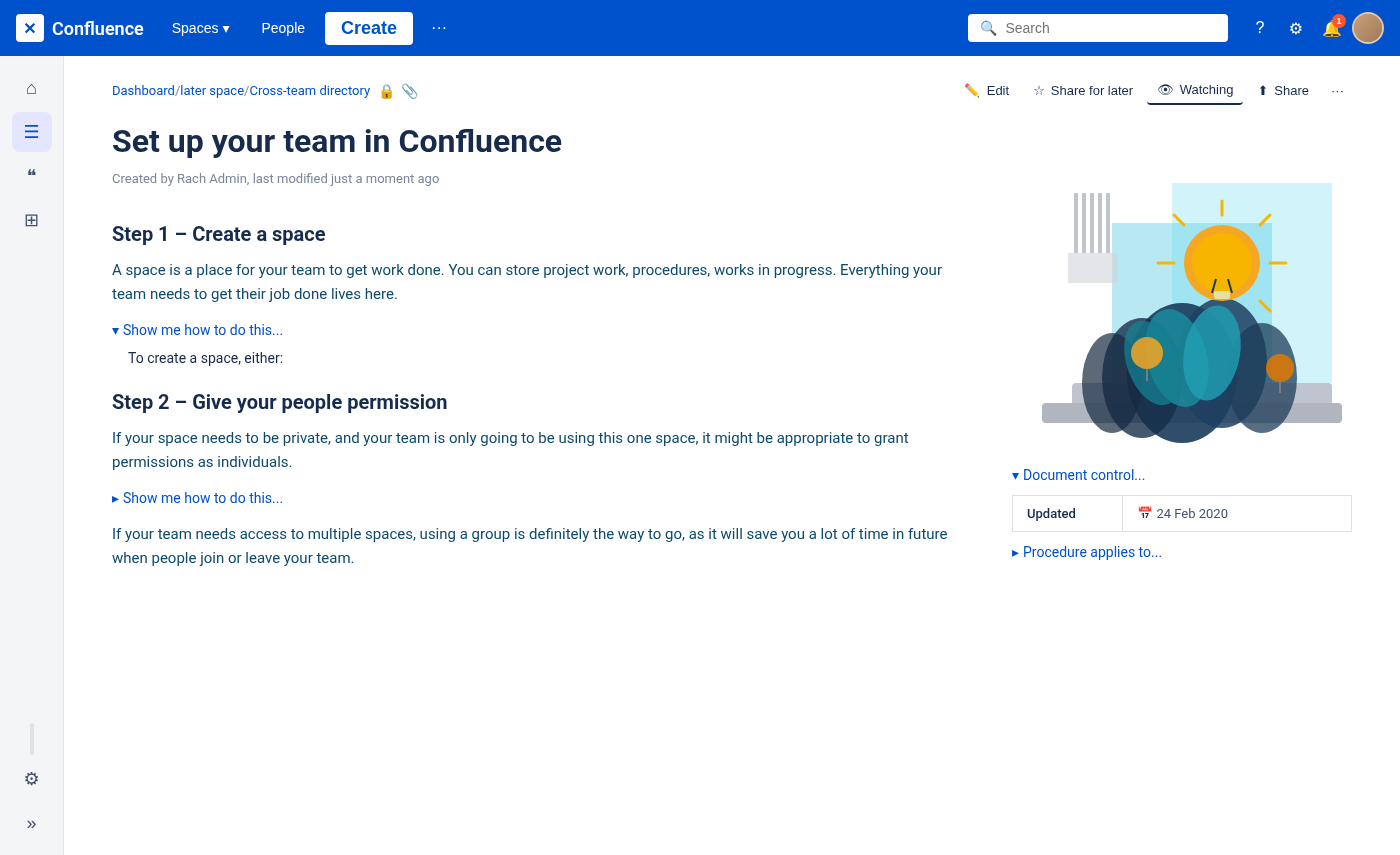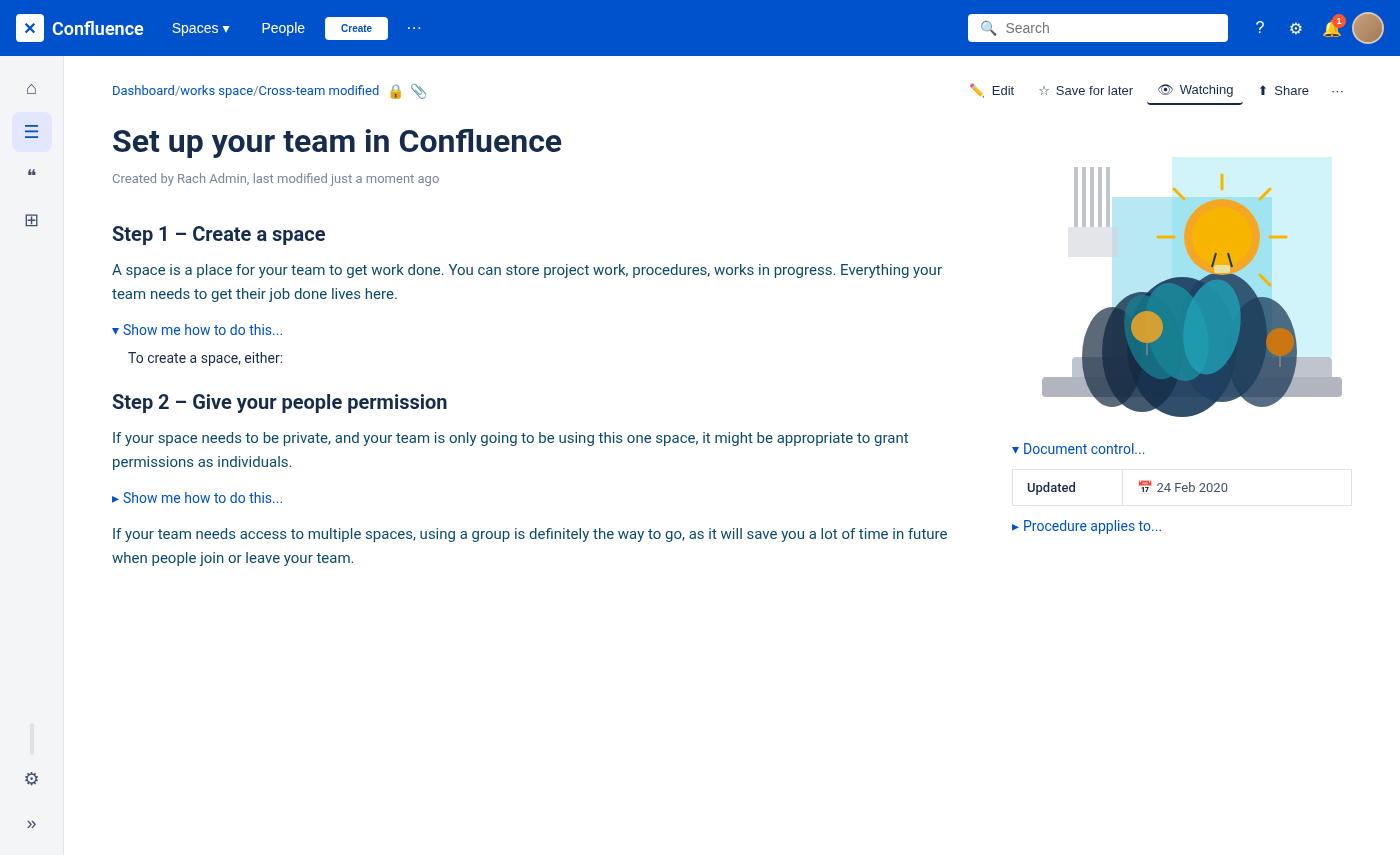--- a/index.html
+++ b/index.html
@@ -21,21 +21,21 @@
     }
     .logo-x {
       width: 28px; height: 28px; background: #fff; border-radius: 4px;
       display: flex; align-items: center; justify-content: center;
       color: #0052cc; font-weight: 900; font-size: 16px;
     }
     .topnav-btn {
       background: none; border: none; color: #fff; padding: 6px 12px; border-radius: 4px; cursor: pointer; font-size: 14px; font-weight: 500; display: flex; align-items: center; gap: 4px;
     }
     .topnav-create {
-      background: #fff; color: #0052cc; border: none; padding: 6px 16px; border-radius: 4px; cursor: pointer; font-size: 10px; font-weight: 600;
+      background: #fff; color: #0052cc; border: none; padding: 6px 16px; border-radius: 4px; cursor: pointer; font-size: 18px; font-weight: 600;
     }
     .topnav-more {
       background: none; border: none; color: #fff; padding: 6px 10px; border-radius: 4px; cursor: pointer; font-size: 16px;
     }
     .topnav-search {
       margin-left: auto; display: flex; align-items: center; background: #fff; border-radius: 4px; padding: 6px 12px; gap: 8px; width: 260px;
     }
     .topnav-search input {
       border: none; outline: none; font-size: 14px; color: #172b4d; width: 100%; background: transparent;
     }
@@ -103,20 +103,21 @@
     }
     .page-action-btn.watching { border-bottom: 2px solid #172b4d; }
     .page-action-more { padding: 6px 8px; }
 
     
     .page-body {
       padding: 16px 48px 40px;
       max-width: 1400px;
       display: flex;
       gap: 40px;
+      align-items: center;
     }
     .page-main { flex: 1; min-width: 0; }
     .page-sidebar { width: 340px; flex-shrink: 0; }
 
     
     .page-title {
       font-size: 32px; font-weight: 700; color: #172b4d; line-height: 1.3; margin-bottom: 8px;
     }
     .page-meta {
       font-size: 13px; color: #7a869a; margin-bottom: 36px;
@@ -231,37 +232,37 @@
     <button class="sidebar-icon-btn" title="Expand">»</button>
   </aside>
 
   <div class="content-area">
     <div class="page-content">
 
       <div class="breadcrumb-bar">
         <div class="breadcrumb">
           <a class="breadcrumb-link" href="#">Dashboard</a>
           <span class="breadcrumb-sep">/</span>
-          <a class="breadcrumb-link" href="#">works space</a>
+          <a class="breadcrumb-link" href="#">later space</a>
           <span class="breadcrumb-sep">/</span>
-          <a class="breadcrumb-link" href="#">Cross-team modified</a>
+          <a class="breadcrumb-link" href="#">Cross-team directory</a>
           <div class="breadcrumb-icons">
             <span>🔒</span>
             <span>📎</span>
           </div>
         </div>
 
         <div class="page-actions">
           <button class="page-action-btn">
             <span>✏️</span>
             <span>Edit</span>
           </button>
           <button class="page-action-btn">
             <span>☆</span>
-            <span>Save for later</span>
+            <span>Share for later</span>
           </button>
           <button class="page-action-btn watching">
             <span>👁</span>
             <span>Watching</span>
           </button>
           <button class="page-action-btn">
             <span>⬆</span>
             <span>Share</span>
           </button>
           <button class="page-action-btn page-action-more">

